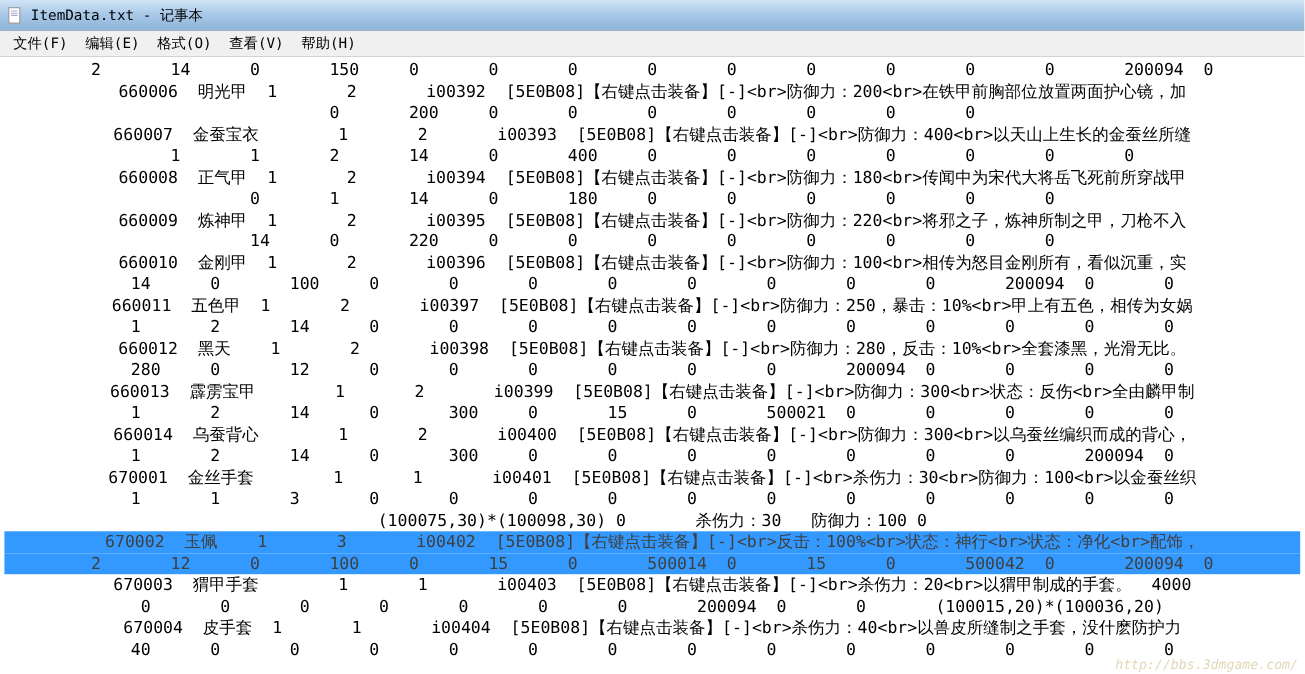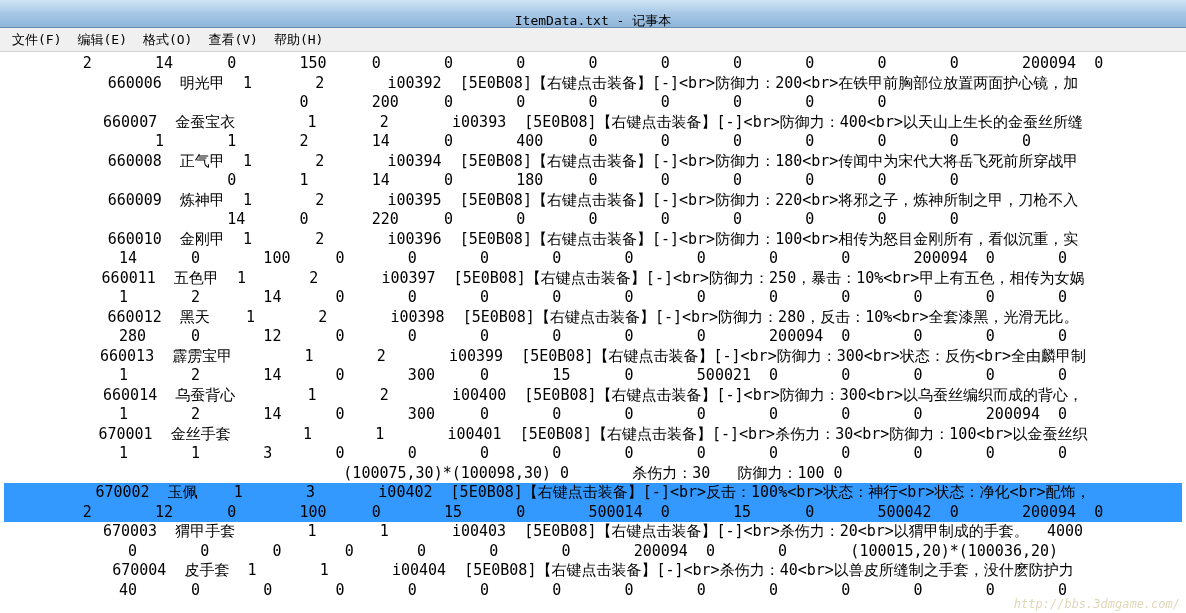--- a/index.html
+++ b/index.html
@@ -1,23 +1,23 @@
 <!DOCTYPE html>
 <html><head>
 <meta charset="utf-8">
 <style>
 * { margin: 0; padding: 0; box-sizing: border-box; }
 body { font-family: "SimSun", "宋体", monospace; font-size: 15px; background: #fff; overflow: hidden; width: 1186px; height: 613px; }
-.titlebar { height: 28px; background: linear-gradient(to bottom, #d0e4f5 0%, #a7c7e7 50%, #8fb5d8 100%); border-bottom: 1px solid #6a8caf; display: flex; align-items: center; padding: 12px 6px; color: #000; font-size: 13px; flex-direction: column; }
+.titlebar { height: 28px; background: linear-gradient(to bottom, #d0e4f5 0%, #a7c7e7 50%, #8fb5d8 100%); border-bottom: 1px solid #6a8caf; display: flex; align-items: center; padding: 12px 6px; color: #000; font-size: 13px; }
 .titlebar .doc-icon { width: 16px; height: 16px; margin-right: 6px; }
 .menubar { height: 24px; background: #f0f0f0; border-bottom: 1px solid #d0d0d0; display: flex; align-items: center; padding: 0 4px; font-size: 13px; }
 .menubar span { padding: 19px 8px; cursor: default; }
 .content { background: #fff; padding: 2px 4px; white-space: pre; line-height: 19.5px; font-family: "SimSun", "宋体", monospace; letter-spacing: 0; }
 .content .line { white-space: pre; text-align: center; }
-.content .sel { background: #3399ff; color: #000000; }
+.content .sel { background: #3399ff; color: #404040; }
 .watermark { position: absolute; bottom: 2px; right: 6px; color: #c0b070; font-style: italic; font-size: 12px; opacity: 0.5; }
 </style>
 </head>
 <body>
 
 <div class="titlebar">
   <svg class="doc-icon" viewBox="0 0 16 16">
       <rect x="2" y="1" width="10" height="14" fill="#fff" stroke="#999"></rect>
       <line x1="4" y1="4" x2="10" y2="4" stroke="#aac"></line>
       <line x1="4" y1="6" x2="10" y2="6" stroke="#aac"></line>

